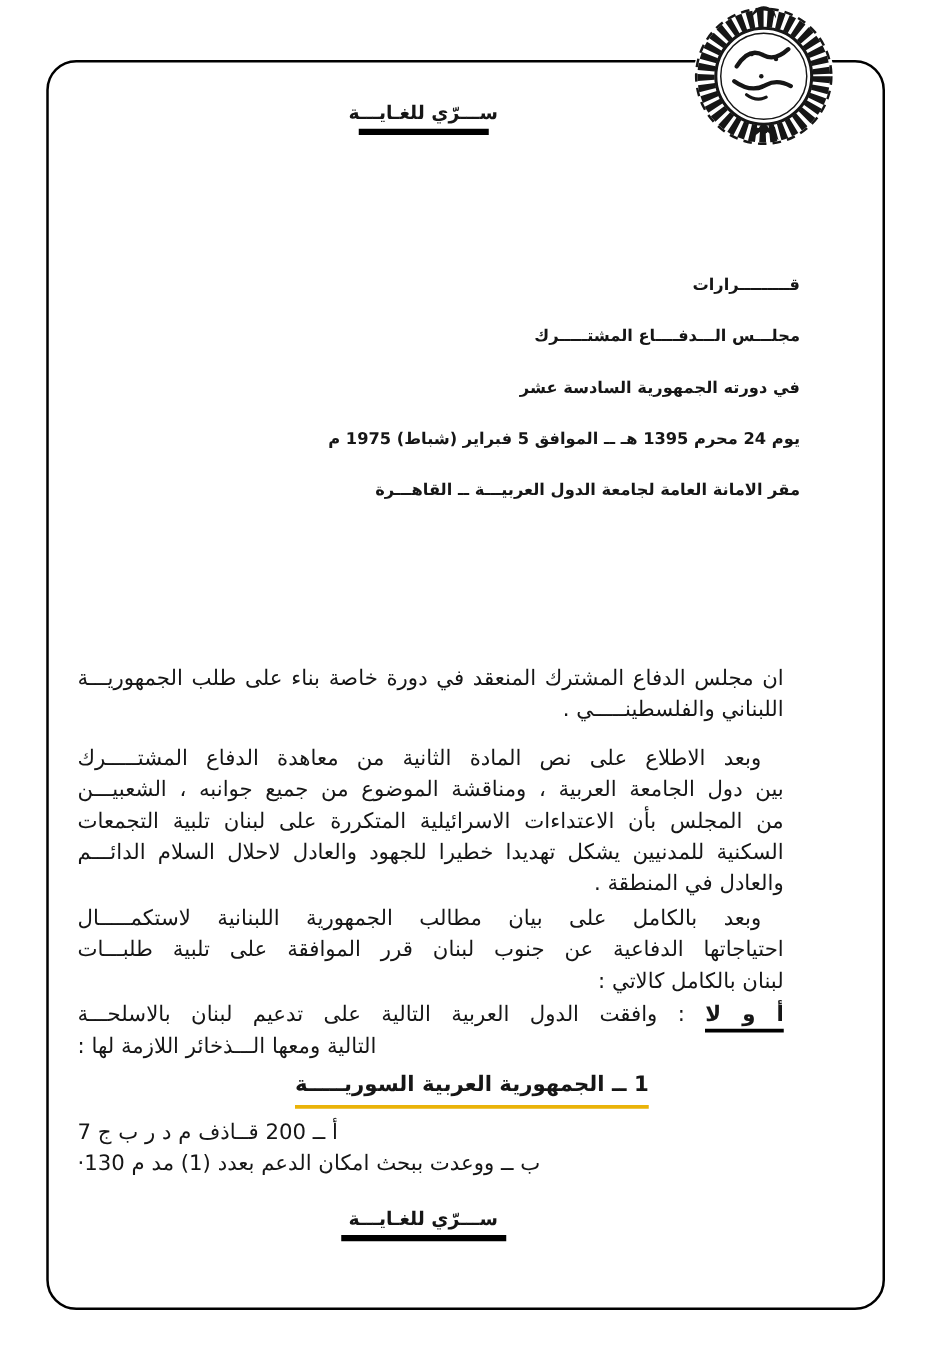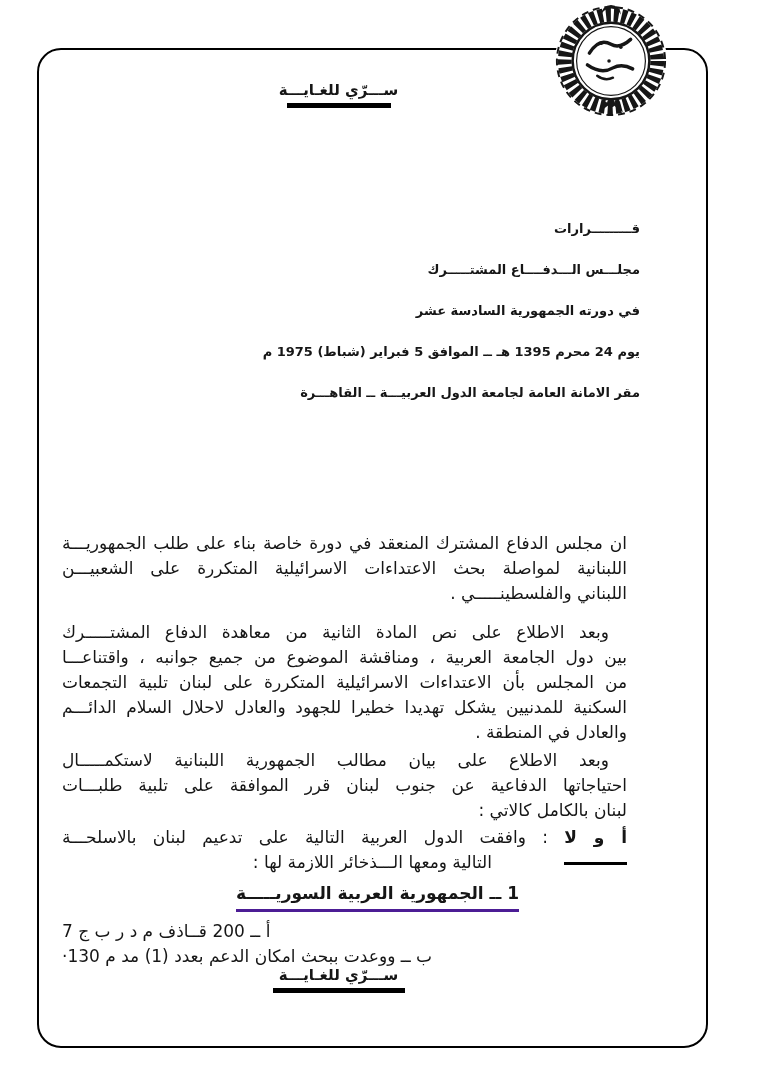--- a/index.html
+++ b/index.html
@@ -30,23 +30,23 @@
     font-size:17px;line-height:25px;margin-top:31px;
   }
   .para{margin:0;}
   .line{min-height:25px;}
   .line.full{text-align:justify;text-align-last:justify;}
   .line.center{text-align:right;}
   .line.indent{text-indent:18px;}
   .p2{margin-top:14px;}
   .p3{margin-top:3px;}
   .first-sec{margin-top:2px;}
-  .first-label{font-weight:bold;border-bottom:3px solid #000;padding-bottom:15px;}
+  .first-label{font-weight:bold;border-bottom:3px solid #000;padding-bottom:1px;}
   .syria-head{margin-top:6px;text-align:right;margin-left:0;margin-right:108px;font-weight:bold;white-space:nowrap;}
-  .syria-head .u{border-bottom:3px solid #4c1d95;padding-bottom:3px;display:inline-block;}
+  .syria-head .u{border-bottom:3px solid #eab308;padding-bottom:3px;display:inline-block;}
   .items{margin-top:7px;}
   .items .line{text-align:left;margin-right:178px;white-space:nowrap;overflow:visible;}
 </style>
 </head>
 <body>
 
 <div class="frame"></div>
 
 <div class="emblem">
   <svg viewBox="0 0 120 120" width="118" height="118" xmlns="http://www.w3.org/2000/svg">
@@ -83,43 +83,42 @@
       <span>السادسة عشر</span>
     </div>
     <div class="title-line">يوم 24 محرم 1395 هـ ــ الموافق 5 فبراير (شباط) 1975 م</div>
     <div class="title-line">مقر الامانة العامة لجامعة الدول العربيـــة ــ القاهـــرة</div>
   </div>
 
   <div class="textcol">
 
     <div class="para p1">
       <div class="line full">ان مجلس الدفاع المشترك المنعقد في دورة خاصة بناء على طلب الجمهوريـــة</div>
-      <div class="line full">اللبنانية لمواصلة بحث الاعتداءات الاسرائيلية المتكررة على الشعبيـــن</div>
       <div class="line center">اللبناني والفلسطينـــــي .</div>
     </div>
 
     <div class="para p2">
       <div class="line full indent">وبعد الاطلاع على نص المادة الثانية من معاهدة الدفاع المشتـــــرك</div>
-      <div class="line full">بين دول الجامعة العربية ، ومناقشة الموضوع من جميع جوانبه ، واقتناعـــا</div>
+      <div class="line full">بين دول الجامعة العربية ، ومناقشة الموضوع من جميع جوانبه ، الشعبيـــن</div>
       <div class="line full">من المجلس بأن الاعتداءات الاسرائيلية المتكررة على لبنان تلبية التجمعات</div>
       <div class="line full">السكنية للمدنيين يشكل تهديدا خطيرا للجهود والعادل لاحلال السلام الدائـــم</div>
       <div class="line center">والعادل في المنطقة .</div>
     </div>
 
     <div class="para p3">
-      <div class="line full indent">وبعد الاطلاع على بيان مطالب الجمهورية اللبنانية لاستكمـــــال</div>
+      <div class="line full indent">وبعد بالكامل على بيان مطالب الجمهورية اللبنانية لاستكمـــــال</div>
       <div class="line full">احتياجاتها الدفاعية عن جنوب لبنان قرر الموافقة على تلبية طلبـــات</div>
       <div class="line center">لبنان بالكامل كالاتي :</div>
     </div>
 
     <div class="para first-sec">
       <div class="line full">
         <span class="first-label">أ و لا</span><span> : </span><span>وافقت الدول العربية التالية على تدعيم لبنان بالاسلحـــة</span>
       </div>
-      <div class="line" style="text-align:right;margin-right:135px;">التالية ومعها الـــذخائر اللازمة لها :</div>
+      <div class="line" style="text-align:left;margin-right:135px;">التالية ومعها الـــذخائر اللازمة لها :</div>
     </div>
 
     <div class="syria-head">
       <span class="u">1 ــ الجمهورية العربية السوريـــــة</span>
     </div>
 
     <div class="items">
       <div class="line">أ ــ 200 قــاذف م د ر ب ج 7</div>
       <div class="line">ب ــ ووعدت ببحث امكان الدعم بعدد (1) مد م 130·</div>
     </div>

